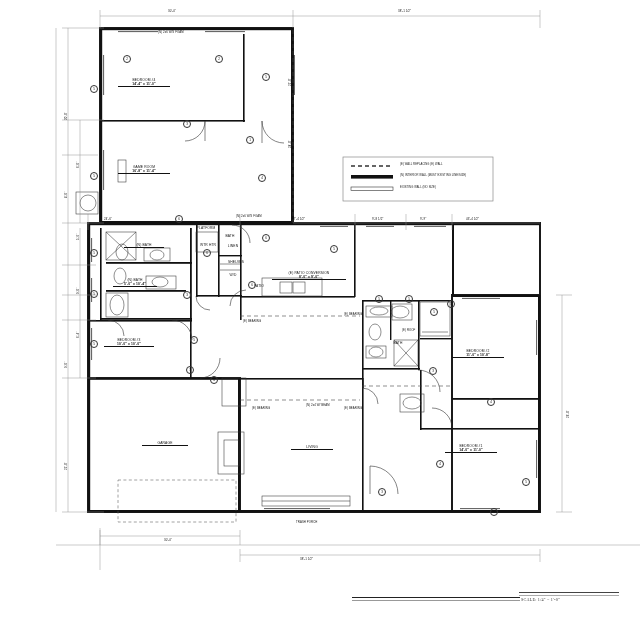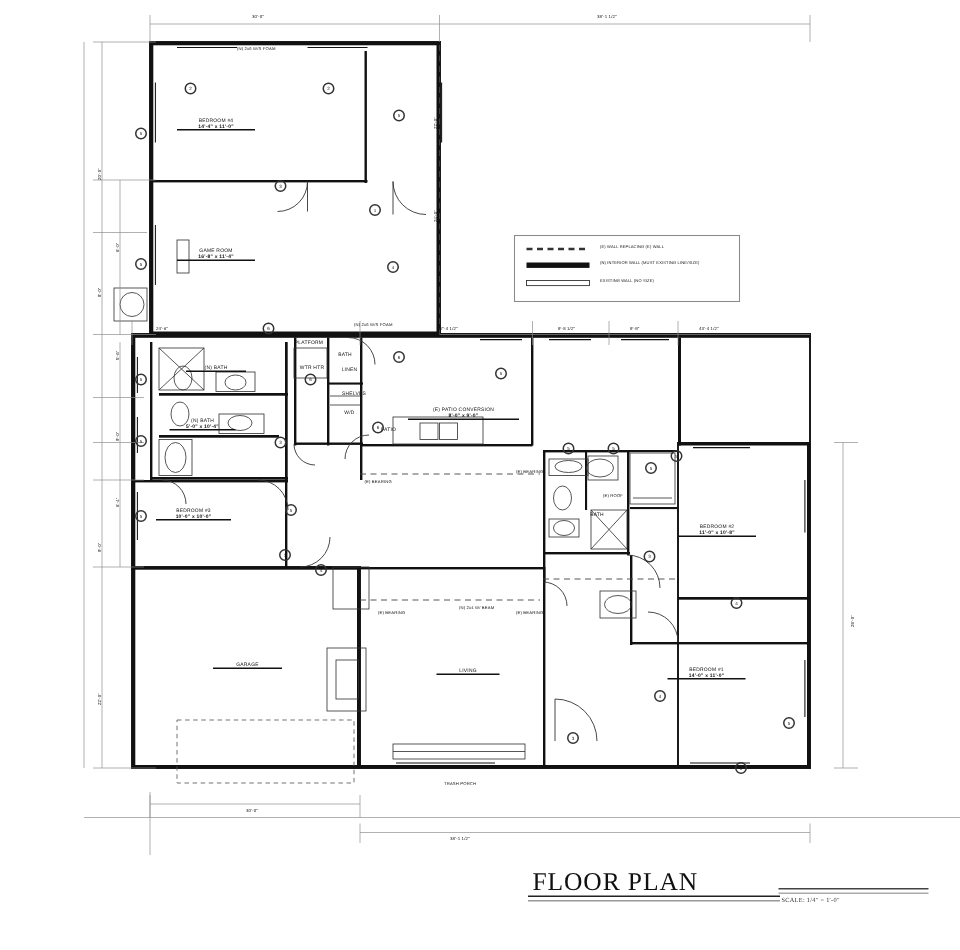--- a/index.html
+++ b/index.html
@@ -381,21 +381,20 @@
   <div class="dimv" style="left:64px;top:470px;">22'-0"</div>
 
   <div class="dimv" style="left:288px;top:86px;">22'-0"</div>
   <div class="dimv" style="left:288px;top:148px;">24'-0"</div>
   <div class="dimv" style="left:566px;top:418px;">26'-0"</div>
 
   <div class="lgtxt" style="left:400px;top:163px;">(E) WALL REPLACING (E) WALL</div>
   <div class="lgtxt" style="left:400px;top:174px;">(N) INTERIOR WALL (MUST EXISTING LINE/SIZE)</div>
   <div class="lgtxt" style="left:400px;top:186px;">EXISTING WALL (NO SIZE)</div>
 
-  <div class="ttl" id="title-floorplan">FLOOR PLAN</div>
   <div id="title-rule"></div>
   <div id="title-rule2"></div>
   <div id="scale-rule"></div>
   <div id="scale-rule2"></div>
   <div id="scale-note">SCALE: 1/4" = 1'-0"</div>
 
   <div id="tags">
       <div class="circ" style="left: 123px; top: 55px;"></div>
       <div class="tag" style="left: 123px; top: 55px;">2</div>
       <div class="circ" style="left: 215px; top: 55px;"></div>

